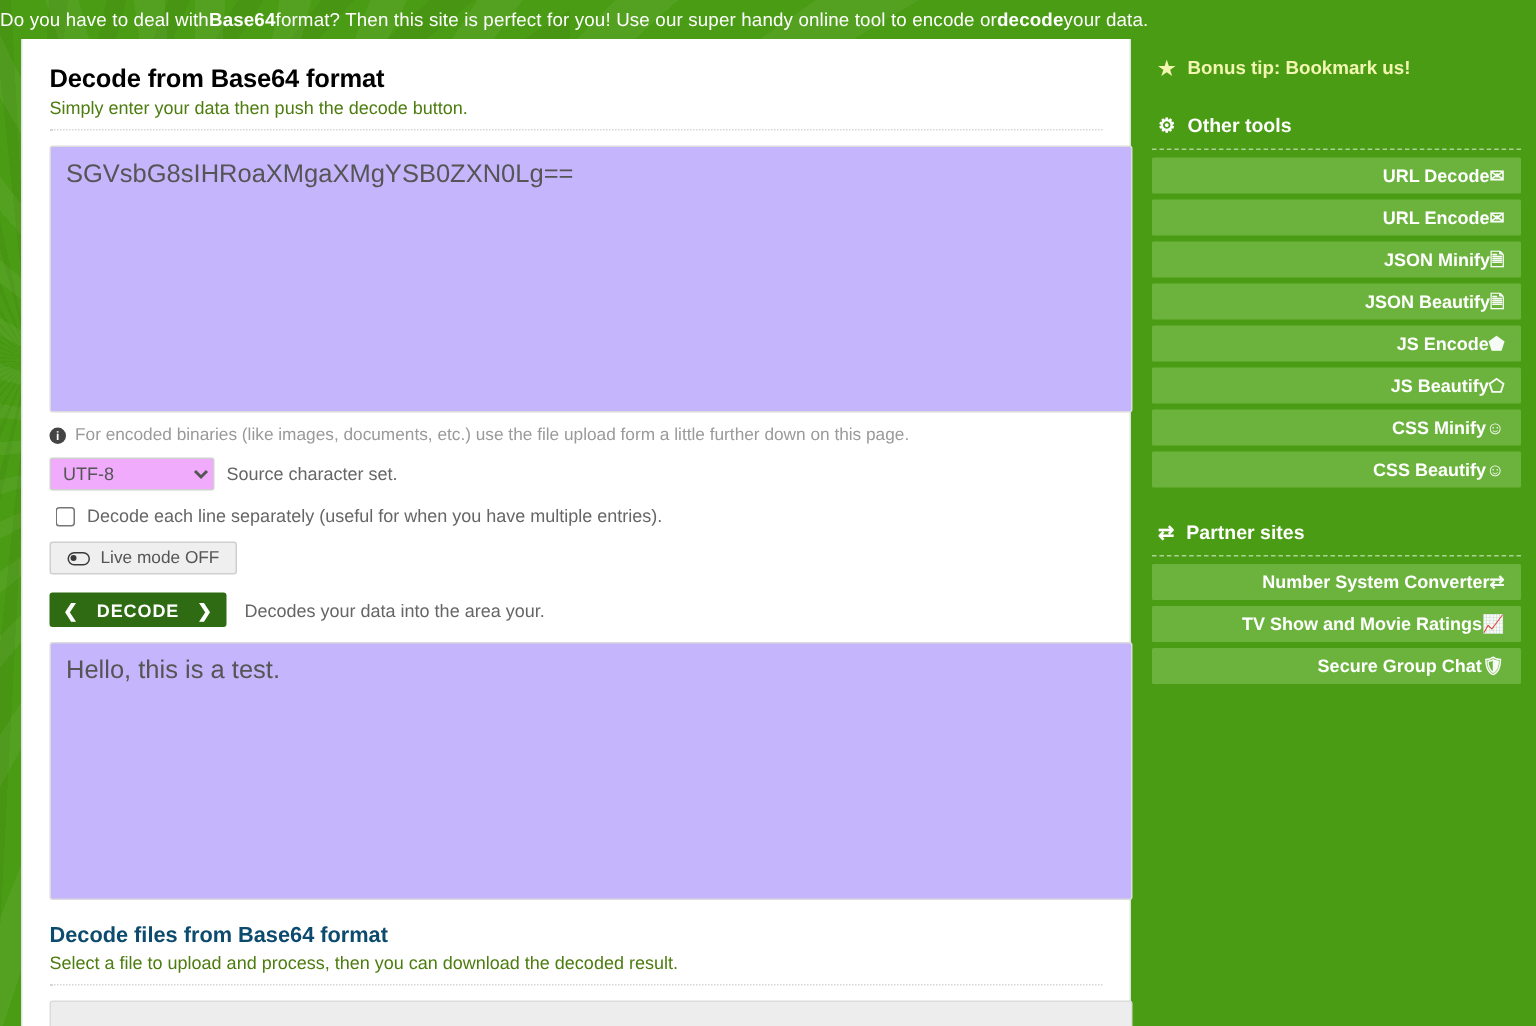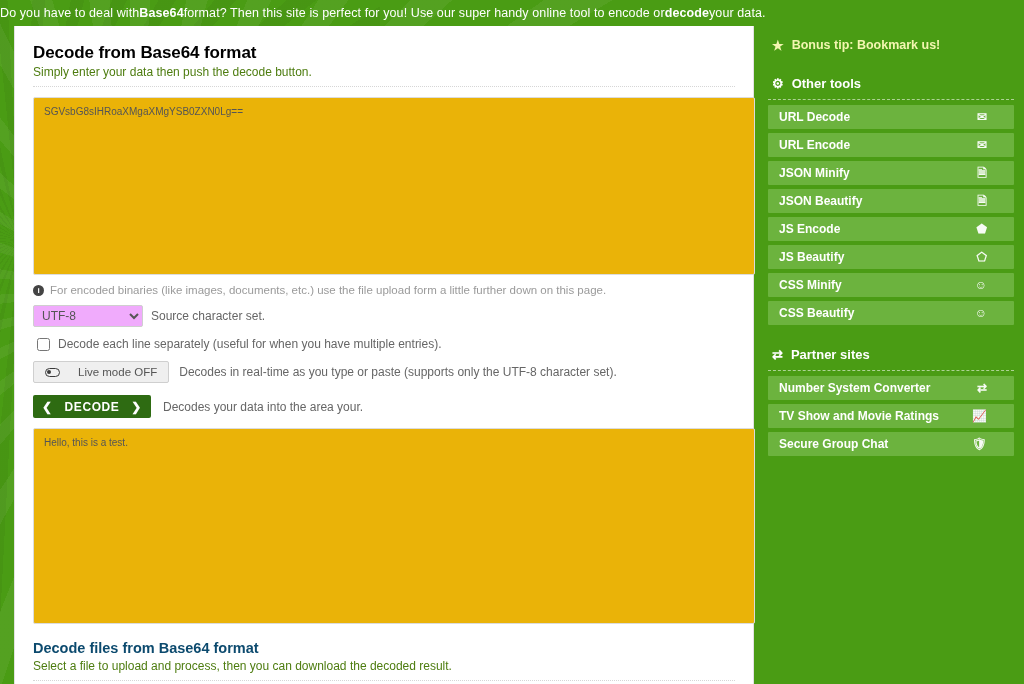--- a/index.html
+++ b/index.html
@@ -93,32 +93,32 @@
   .dotted-rule {
     border: 0;
     border-top: 1px dotted #d6d6d6;
     margin: 0 0 10px 0;
     height: 0;
   }
 
   textarea.io-area {
     display: block;
     width: 722px;
-    background: #eab308;
+    background: #c4b5fd;
     border: 1px solid #dcdcdc;
     border-radius: 2px;
     color: #555555;
     font-family: "Liberation Sans", sans-serif;
-    font-size: 10px;
+    font-size: 17px;
     padding: 8px 10px;
     resize: none;
     outline: none;
   }
   textarea.input-area { height: 178px; }
-  textarea.output-area { height: 196px; }
+  textarea.output-area { height: 172px; }
 
   .hint-row {
     display: flex;
     align-items: center;
     margin: 9px 0 9px 0;
     font-size: 11.5px;
     color: #9a9a9a;
   }
   .info-dot {
     width: 11px; height: 11px;
@@ -153,21 +153,21 @@
     margin-right: 8px;
   }
   input.line-check {
     width: 13px; height: 13px;
     margin: 0 8px 0 4px;
     accent-color: #7a7a7a;
   }
   .live-btn {
     display: inline-flex;
     align-items: center;
-    gap: 18px;
+    gap: 7px;
     height: 22px;
     padding: 0 11px;
     background: #efefef;
     border: 1px solid #cfcfcf;
     border-radius: 2px;
     color: #555555;
     font-size: 11.5px;
     font-weight: normal;
     cursor: pointer;
     margin-right: 10px;
@@ -243,27 +243,27 @@
   .side-head.white { color: #ffffff; font-size: 13px; }
   .side-head .sicon { font-size: 13px; line-height: 1; }
   .side-dotted {
     border: 0;
     border-top: 1px dashed rgba(255,255,255,.55);
     margin: 2px 0 5px 0;
   }
   .tool-item {
     display: flex;
     align-items: center;
-    justify-content: space-between;
+    justify-content: flex-end;
     background: #6cb33e;
     color: #ffffff;
     font-size: 12px;
     font-weight: bold;
     height: 24px;
-    padding: 0 27px 0 11px;
+    padding: 0 11px 0 11px;
     margin-bottom: 4px;
     border-radius: 1px;
     cursor: pointer;
   }
   .tool-item .t-icon {
     font-size: 12px;
     opacity: .95;
     line-height: 1;
   }
   .side-gap { height: 12px; }
@@ -307,21 +307,20 @@
     <div class="opt-row">
       <input type="checkbox" class="line-check" style="">
       <span>Decode each line separately (useful for when you have multiple entries).</span>
     </div>
 
     <div class="opt-row">
       <button class="live-btn">
         <span class="toggle-glyph"></span>
         <span>Live mode OFF</span>
       </button>
-      <span>Decodes in real-time as you type or paste (supports only the UTF-8 character set).</span>
     </div>
 
     <div class="decode-row">
       <button class="decode-btn">
         <span class="chev">❮</span>
         <span>DECODE</span>
         <span class="chev">❯</span>
       </button>
       <span class="decode-note">Decodes your data into the area your.</span>
     </div>

